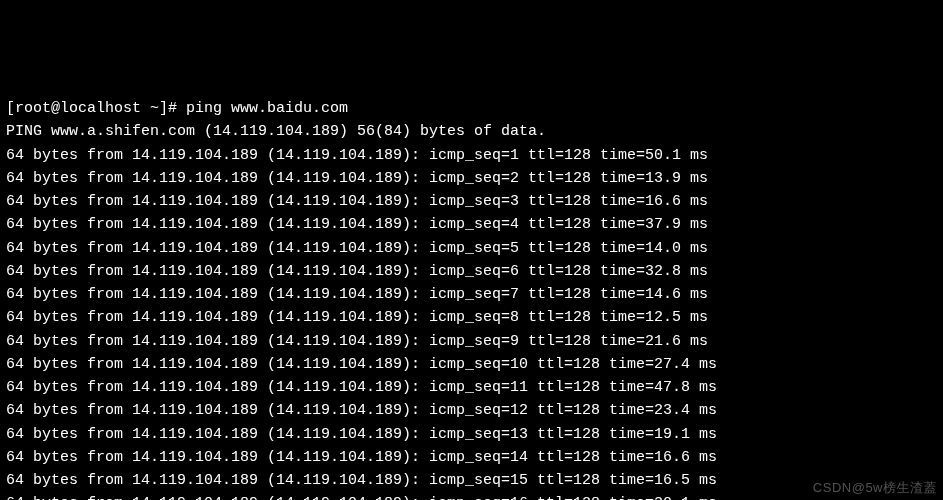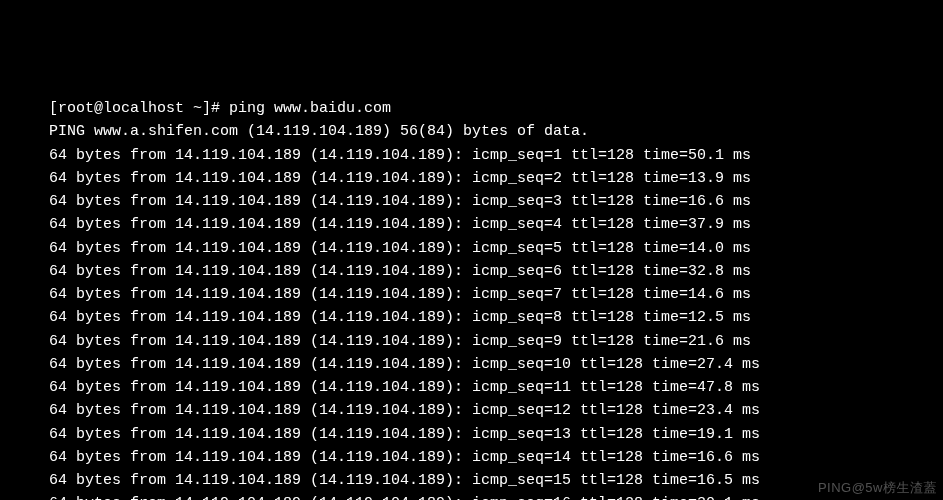--- a/index.html
+++ b/index.html
@@ -9,34 +9,34 @@
       font-family: "Courier New", monospace;
       font-size: 15px;
       line-height: 1.55;
       width: 943px;
       height: 500px;
       padding: 4px 6px;
       overflow: hidden;
       white-space: pre;
       position: relative;
     }
-    .line { display: block; margin-left: 43px; }
+    .line { display: block; }
     .watermark {
       position: absolute;
       right: 6px;
       bottom: 2px;
       font-size: 13px;
       color: rgba(200,200,200,0.4);
       font-family: sans-serif;
       letter-spacing: 0.5px;
     }
   </style>
 </head>
 <body>
 
 
 
 <div id="terminal"><span class="line">[root@localhost ~]# ping www.baidu.com</span><span class="line">PING www.a.shifen.com (14.119.104.189) 56(84) bytes of data.</span><span class="line">64 bytes from 14.119.104.189 (14.119.104.189): icmp_seq=1 ttl=128 time=50.1 ms</span><span class="line">64 bytes from 14.119.104.189 (14.119.104.189): icmp_seq=2 ttl=128 time=13.9 ms</span><span class="line">64 bytes from 14.119.104.189 (14.119.104.189): icmp_seq=3 ttl=128 time=16.6 ms</span><span class="line">64 bytes from 14.119.104.189 (14.119.104.189): icmp_seq=4 ttl=128 time=37.9 ms</span><span class="line">64 bytes from 14.119.104.189 (14.119.104.189): icmp_seq=5 ttl=128 time=14.0 ms</span><span class="line">64 bytes from 14.119.104.189 (14.119.104.189): icmp_seq=6 ttl=128 time=32.8 ms</span><span class="line">64 bytes from 14.119.104.189 (14.119.104.189): icmp_seq=7 ttl=128 time=14.6 ms</span><span class="line">64 bytes from 14.119.104.189 (14.119.104.189): icmp_seq=8 ttl=128 time=12.5 ms</span><span class="line">64 bytes from 14.119.104.189 (14.119.104.189): icmp_seq=9 ttl=128 time=21.6 ms</span><span class="line">64 bytes from 14.119.104.189 (14.119.104.189): icmp_seq=10 ttl=128 time=27.4 ms</span><span class="line">64 bytes from 14.119.104.189 (14.119.104.189): icmp_seq=11 ttl=128 time=47.8 ms</span><span class="line">64 bytes from 14.119.104.189 (14.119.104.189): icmp_seq=12 ttl=128 time=23.4 ms</span><span class="line">64 bytes from 14.119.104.189 (14.119.104.189): icmp_seq=13 ttl=128 time=19.1 ms</span><span class="line">64 bytes from 14.119.104.189 (14.119.104.189): icmp_seq=14 ttl=128 time=16.6 ms</span><span class="line">64 bytes from 14.119.104.189 (14.119.104.189): icmp_seq=15 ttl=128 time=16.5 ms</span><span class="line">64 bytes from 14.119.104.189 (14.119.104.189): icmp_seq=16 ttl=128 time=30.1 ms</span></div>
 
-<div class="watermark">PING@5w榜生渣蓋</div>
+<div class="watermark">CSDN@5w榜生渣蓋</div>
 
 
 
 
 </body></html>

